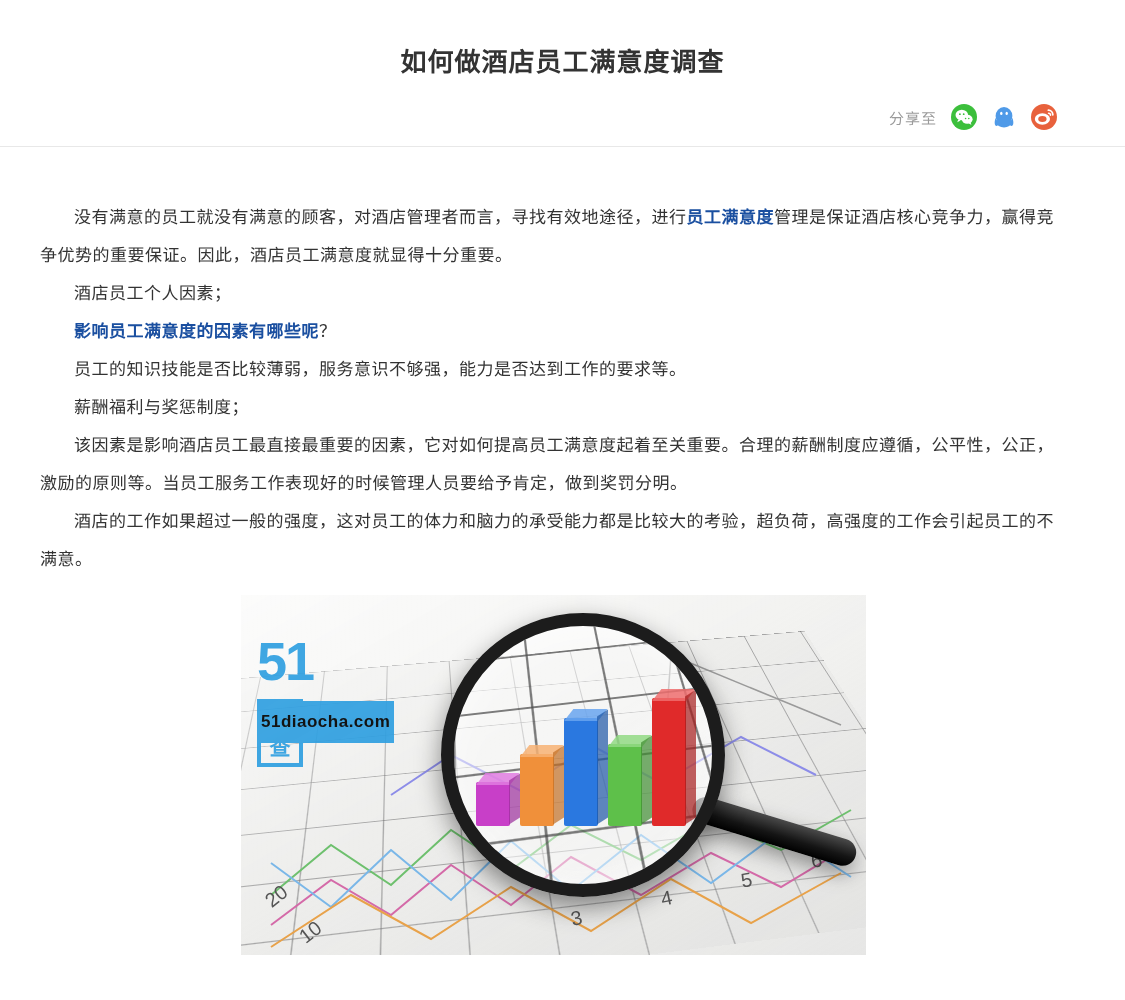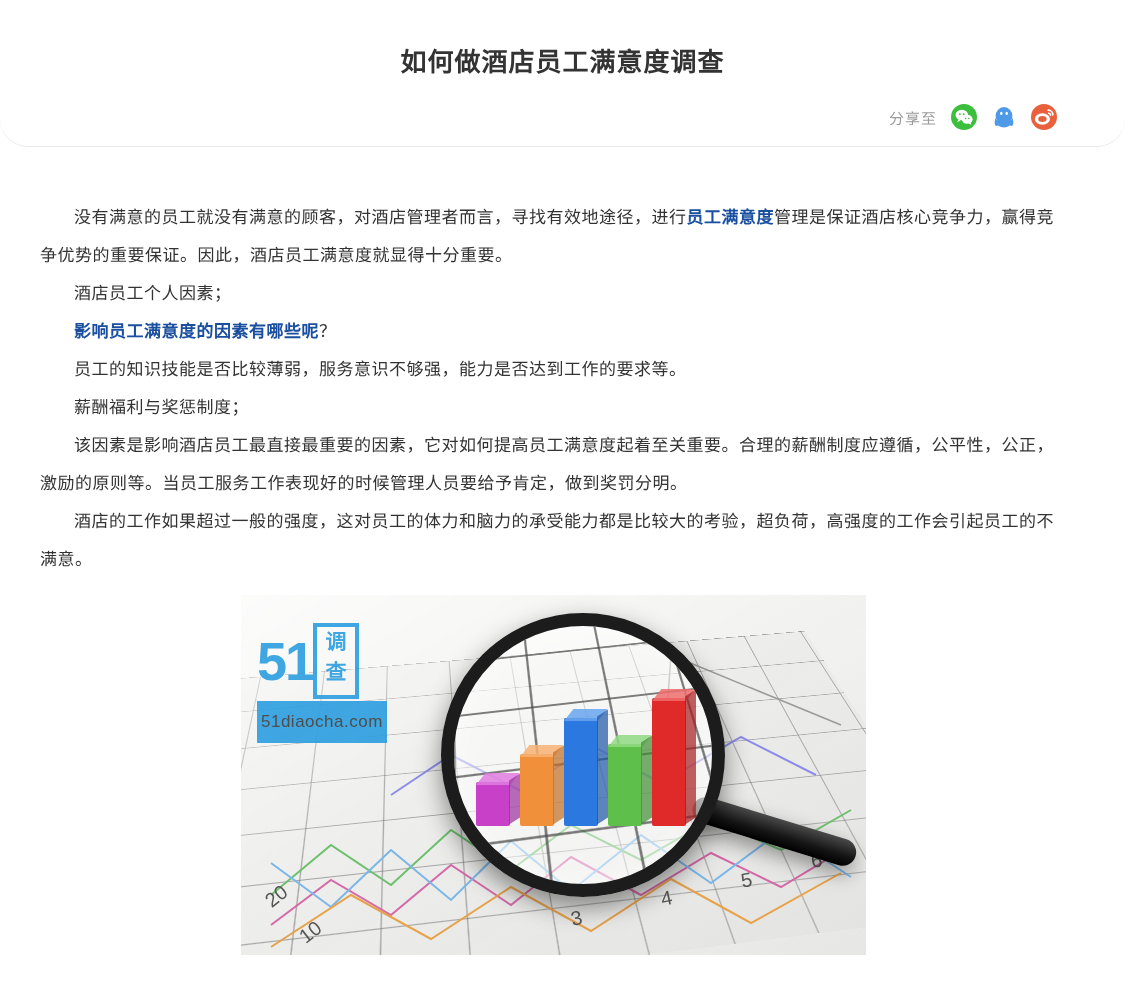--- a/index.html
+++ b/index.html
@@ -20,21 +20,20 @@
     width: 1125px;
     min-height: 1000px;
     background: #ffffff;
     box-sizing: border-box;
   }
 
   
   .article-header {
     padding: 42px 30px 0 30px;
     border-bottom: 1px solid #e8e8e8;
-    border-radius: 28px;
   }
   .article-title {
     font-size: 26px;
     font-weight: bold;
     color: #333333;
     text-align: center;
     letter-spacing: 1px;
     margin: 0;
     padding: 0 0 4px 0;
     line-height: 40px;
@@ -205,20 +204,21 @@
     position: absolute;
     left: 16px; top: 28px;
     width: 160px;
     opacity: .92;
     pointer-events: none;
   }
   .wm-box {
     display: flex;
     align-items: stretch;
     height: 76px;
+    flex-direction: column;
   }
   .wm-51 {
     font-size: 54px;
     font-weight: bold;
     color: #2f9fe0;
     line-height: 76px;
     letter-spacing: -2px;
   }
   .wm-cn {
     margin-left: 0;
@@ -227,23 +227,23 @@
     color: #2f9fe0;
     font-size: 21px;
     font-weight: bold;
     line-height: 30px;
     text-align: center;
     box-sizing: border-box;
   }
   .wm-url {
     margin-top: 2px;
     background: #2f9fe0;
-    color: #404040;
+    color: #000000;
     font-size: 17px;
-    font-weight: normal;
+    font-weight: bold;
     letter-spacing: .5px;
     padding: 2px 4px;
     display: inline-block;
   }
 </style>
 </head>
 <body>
 
 <div class="page">
 

